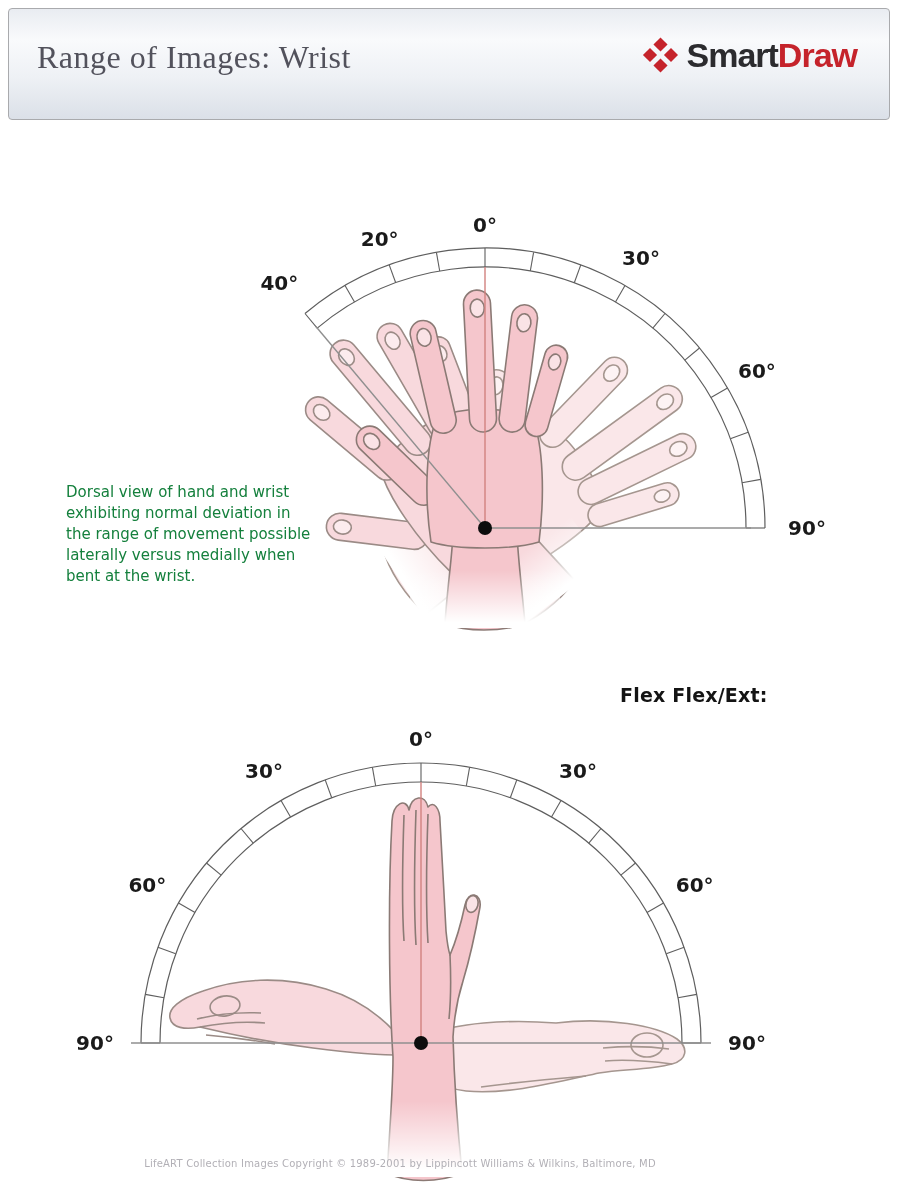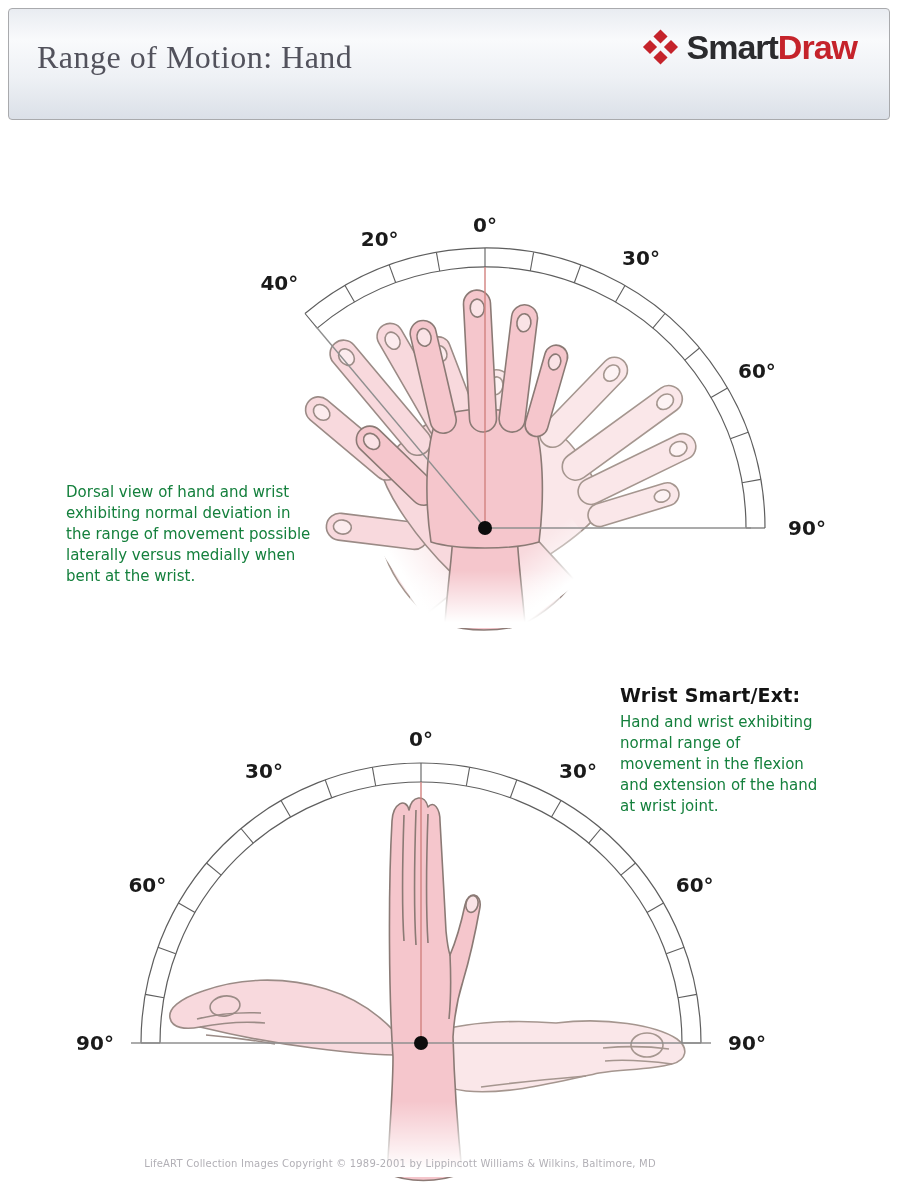--- a/index.html
+++ b/index.html
@@ -13,21 +13,21 @@
     border:1px solid #a9aaad;border-radius:4px;box-sizing:border-box;
     background:linear-gradient(180deg,#e9ecf1 0%,#f9fafc 28%,#eef1f5 62%,#dbe0e8 100%);
   }
   .page-title{
     position:absolute;left:28px;top:30px;margin:0;
     font-family:"Liberation Serif","DejaVu Serif",serif;
     font-size:32px;font-weight:normal;color:var(--title-gray,#52525c);
     letter-spacing:0.5px;
   }
   .logo{
-    position:absolute;right:32px;top:20px;display:flex;align-items:center;gap:8px;
+    position:absolute;right:32px;top:28px;display:flex;align-items:center;gap:8px;
   }
   .logo-icon{width:36px;height:36px;display:block;}
   .logo-text{
     font-family:"Liberation Sans",sans-serif;font-weight:bold;font-size:34px;
     letter-spacing:-1px;line-height:1;
   }
   .logo-smart{color:#2b2b2e;}
   .logo-draw{color:var(--logo-red,#c5232b);}
   
   .diagram{position:absolute;}
@@ -46,21 +46,21 @@
   
   .footer{
     position:absolute;left:0;top:1158px;width:800px;text-align:center;
     font-size:10px;color:#b2b0b6;letter-spacing:0.2px;
   }
 </style>
 </head>
 <body>
 
 <div class="header">
-  <h1 class="page-title">Range of Motion: Hand</h1>
+  <h1 class="page-title">Range of Images: Wrist</h1>
   <div class="logo">
     <svg class="logo-icon" viewBox="0 0 36 36">
       <g fill="var(--logo-red,#c5232b)">
         <rect x="13.5" y="2.5" width="10" height="10" transform="rotate(45 18.5 7.5)"></rect>
         <rect x="3" y="13" width="10" height="10" transform="rotate(45 8 18)"></rect>
         <rect x="24" y="13" width="10" height="10" transform="rotate(45 29 18)"></rect>
         <rect x="13.5" y="23.5" width="10" height="10" transform="rotate(45 18.5 28.5)"></rect>
       </g>
     </svg>
     <span class="logo-text"><span class="logo-smart">Smart</span><span class="logo-draw">Draw</span></span>
@@ -197,21 +197,16 @@
       <text x="204.0" y="61.1" text-anchor="middle" dominant-baseline="central" fill="#1a1a1a" font-size="20" font-weight="bold" font-family="&quot;DejaVu Sans&quot;, sans-serif">30°</text>
       <text x="361.0" y="29.0" text-anchor="middle" dominant-baseline="central" fill="#1a1a1a" font-size="20" font-weight="bold" font-family="&quot;DejaVu Sans&quot;, sans-serif">0°</text>
       <text x="518.0" y="61.1" text-anchor="middle" dominant-baseline="central" fill="#1a1a1a" font-size="20" font-weight="bold" font-family="&quot;DejaVu Sans&quot;, sans-serif">30°</text>
       <text x="634.7" y="175.0" text-anchor="middle" dominant-baseline="central" fill="#1a1a1a" font-size="20" font-weight="bold" font-family="&quot;DejaVu Sans&quot;, sans-serif">60°</text>
       <text x="687.0" y="333.0" text-anchor="middle" dominant-baseline="central" fill="#1a1a1a" font-size="20" font-weight="bold" font-family="&quot;DejaVu Sans&quot;, sans-serif">90°</text>
       <circle cx="361" cy="333" r="7" fill="#0d0d0d"></circle>
     </g>
 </svg>
 
 <div class="textblock" style="left:620px;top:684px;width:260px">
-  <div class="tb-head">Wrist Smart/Ext:</div>
-  <div class="tb-body">Hand and wrist exhibiting
-normal range of
-movement in the flexion
-and extension of the hand
-at wrist joint.</div>
+  <div class="tb-head">Flex Flex/Ext:</div>
 </div>
 
 <div class="footer">LifeART Collection Images Copyright © 1989-2001 by Lippincott Williams &amp; Wilkins, Baltimore, MD</div>
 
 </body></html>

